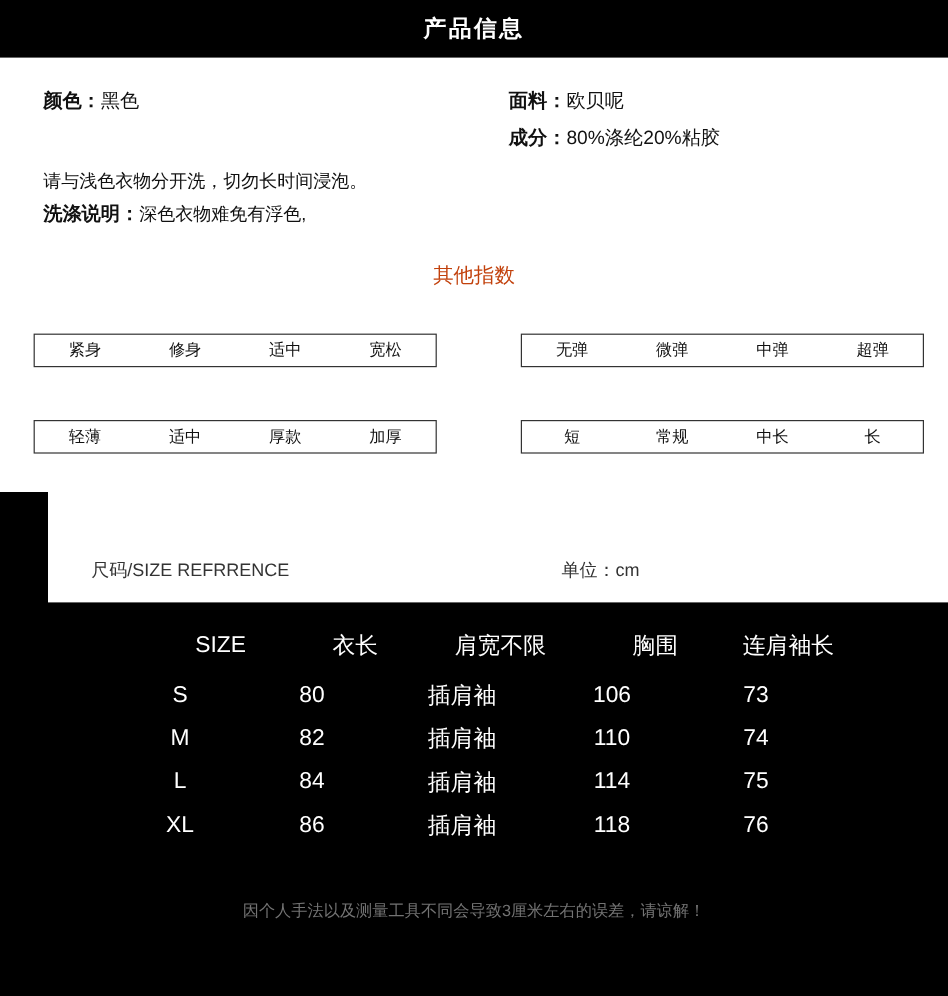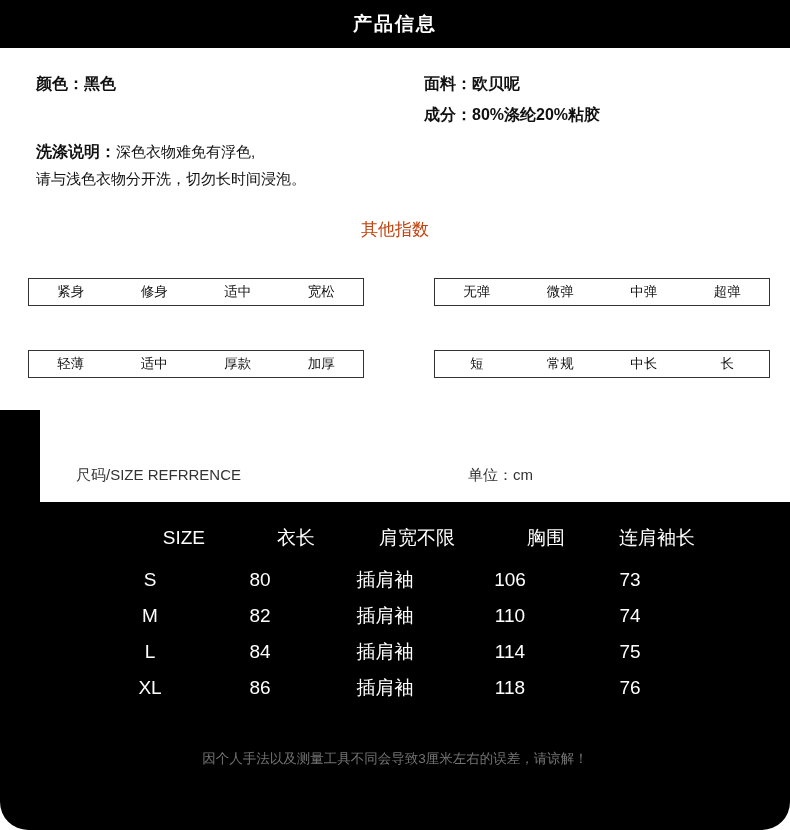--- a/index.html
+++ b/index.html
@@ -11,21 +11,20 @@
     height: 830px;
     background: #ffffff;
     font-family: "Liberation Sans", sans-serif;
     overflow: hidden;
   }
   .page {
     position: relative;
     width: 790px;
     height: 830px;
     background: #000000;
-    border-radius: 28px;
   }
 
   
   .header-band {
     position: absolute;
     left: 0;
     top: 0;
     width: 790px;
     height: 48px;
     background: #000000;
@@ -53,21 +52,21 @@
   .spec-row {
     position: absolute;
     color: #111111;
     font-size: 16px;
     white-space: nowrap;
   }
   .spec-label {
     font-weight: bold;
   }
   .spec-value {
-    font-weight: bold;
+    font-weight: normal;
     margin-top: 42px;
   }
 
   #spec-color  { left: 36px;  top: 26px; }
   #spec-fabric { left: 424px; top: 26px; }
   #spec-comp   { left: 424px; top: 57px; }
 
   #wash-block {
     position: absolute;
     left: 36px;
@@ -205,24 +204,24 @@
 
     <div class="spec-row" id="spec-fabric">
       <span class="spec-label">面料：</span><span class="spec-value">欧贝呢</span>
     </div>
 
     <div class="spec-row" id="spec-comp">
       <span class="spec-label">成分：</span><span class="spec-value">80%涤纶20%粘胶</span>
     </div>
 
     <div id="wash-block">
+      <div>请与浅色衣物分开洗，切勿长时间浸泡。</div>
       <div>
         <span class="spec-label">洗涤说明：</span><span>深色衣物难免有浮色,</span>
       </div>
-      <div>请与浅色衣物分开洗，切勿长时间浸泡。</div>
     </div>
 
     <div class="other-index">其他指数</div>
 
     <div class="scale" id="scale-fit">
       <div class="track">
         <div class="cell">紧身</div>
         <div class="cell">修身</div>
         <div class="cell">适中</div>
         <div class="cell">宽松</div>

